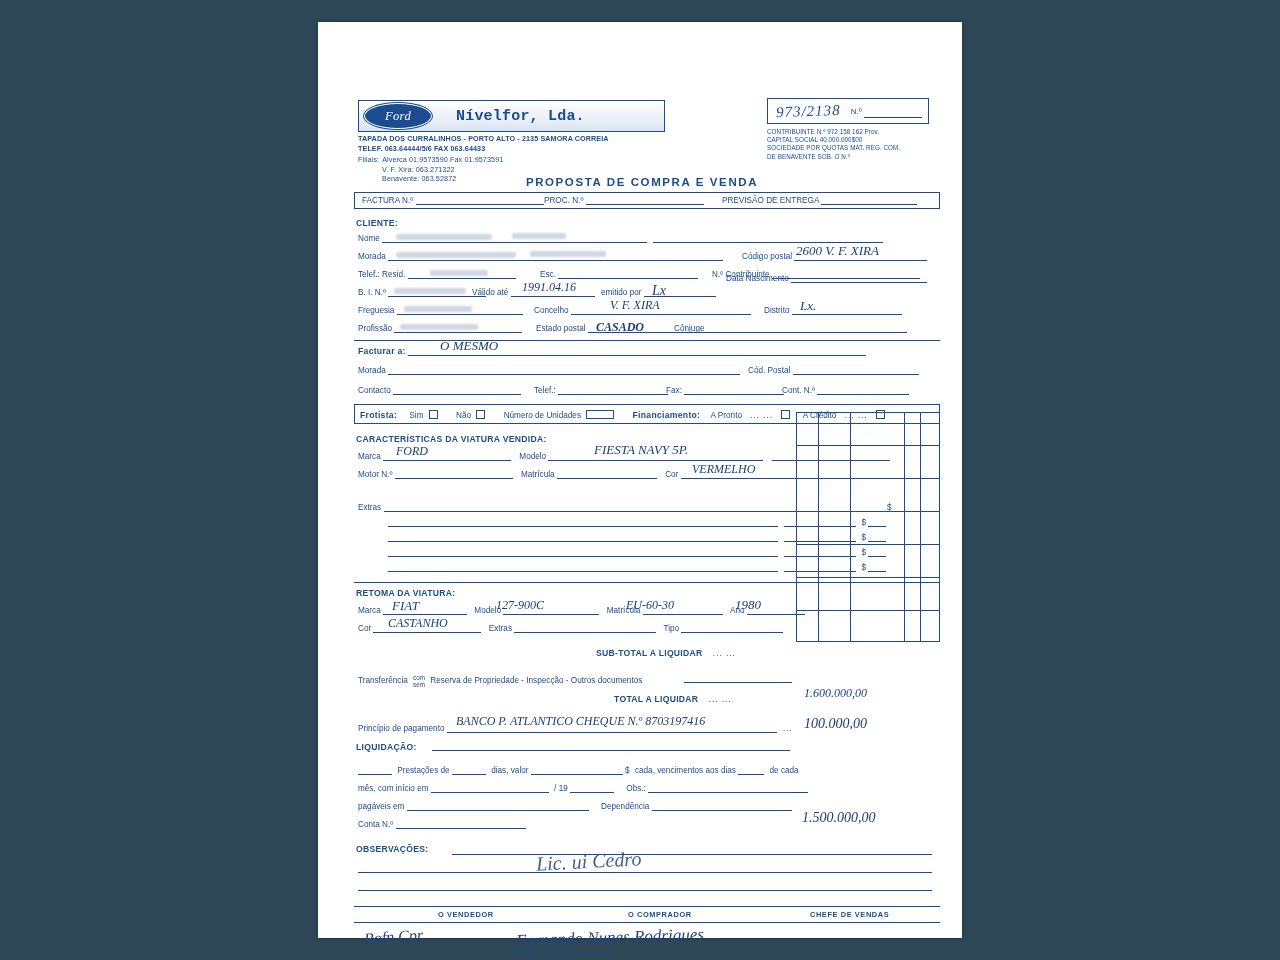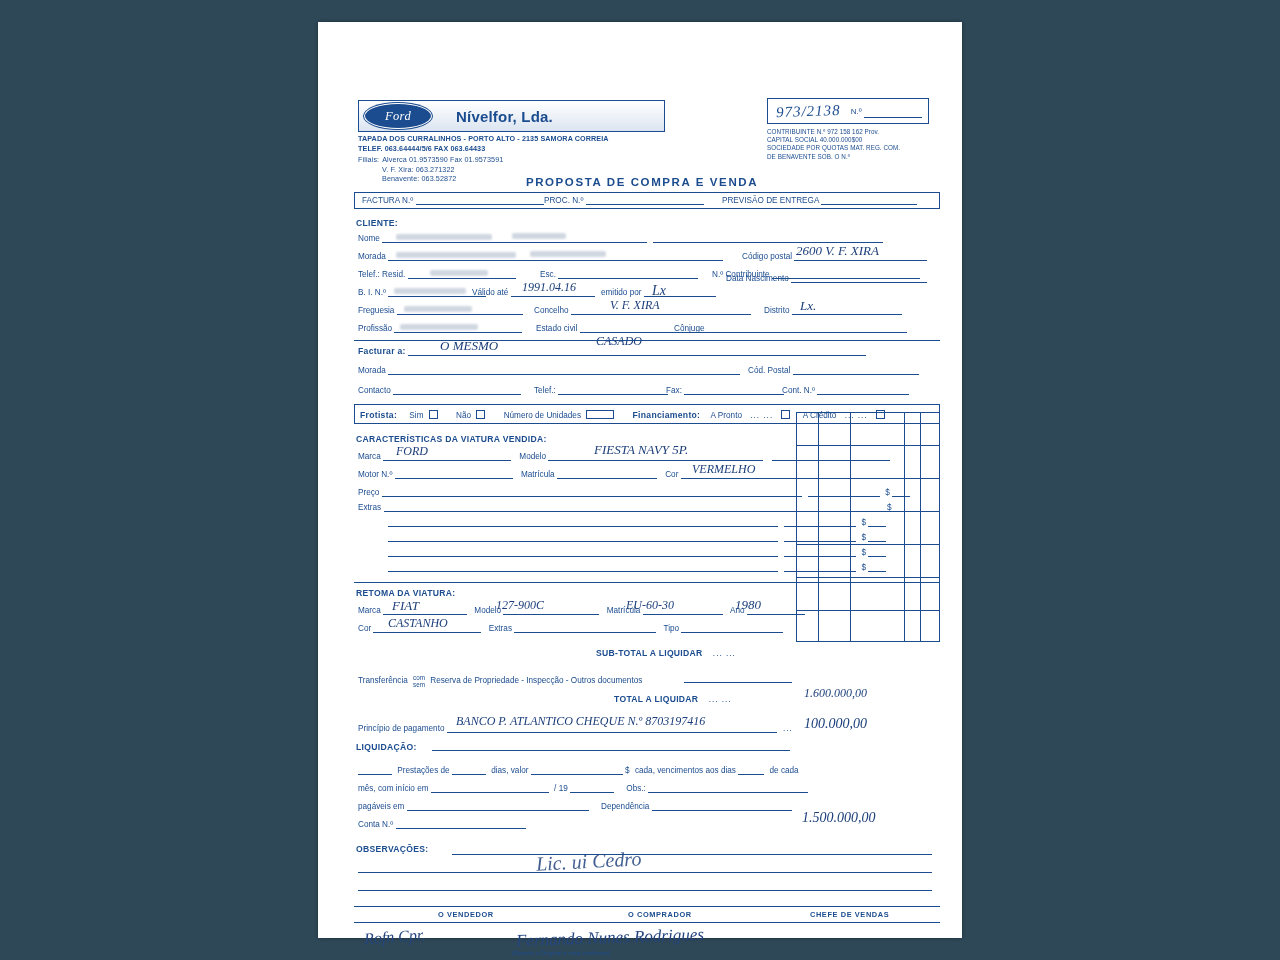--- a/index.html
+++ b/index.html
@@ -37,21 +37,21 @@
     display:flex;align-items:center;justify-content:center;
     border:1.5px solid #fff;
     box-shadow:0 0 0 1px #1b4c8f;
   }
   .ford-oval span{
     color:#fff;font-family:"Liberation Serif", serif;
     font-style:italic;font-size:12.5px;letter-spacing:.4px;
   }
   .firm{
     margin-left:24px;font-size:15px;font-weight:bold;
-    letter-spacing:.2px;color:#1b4c8f;
+    letter-spacing:.2px;color:#1b4c8f;font-family:Liberation Mono, monospace;
   }
   .addr{
     position:absolute;left:14px;top:52px;width:330px;
     font-size:7.2px;line-height:9.6px;letter-spacing:.1px;
   }
   .addr .b{font-weight:bold;}
   .filiais{margin-top:2px;}
   .num-box{
     position:absolute;left:423px;top:16px;width:160px;height:24px;
     border:1px solid #1b4c8f;display:flex;align-items:center;
@@ -230,24 +230,24 @@
       <span class="rule" style="width:110px;"></span>
     </div>
     <div class="hw" style="left:456px;top:216px;font-size:13px;">Lx.</div>
 
     <div class="row" style="left:14px;top:242px;">
       <span class="lbl">Profissão</span>
       <span class="rule" style="width:128px;"></span>
     </div>
     <div class="smudge" style="left:56px;top:242px;width:78px;"></div>
     <div class="row" style="left:192px;top:242px;">
-      <span class="lbl">Estado civil</span>
+      <span class="lbl">Estado postal</span>
       <span class="rule" style="width:128px;"></span>
     </div>
-    <div class="hw" style="left:252px;top:252px;font-size:12px;">CASADO</div>
+    <div class="hw" style="left:252px;top:238px;font-size:12px;font-weight:bold;">CASADO</div>
     <div class="row" style="left:330px;top:242px;">
       <span class="lbl">Cônjuge</span>
       <span class="rule" style="width:200px;"></span>
     </div>
 
     <div class="hline" style="left:10px;top:258px;width:586px;"></div>
     <div class="row" style="left:14px;top:264px;">
       <span class="lbl sect">Facturar a:</span>
       <span class="rule" style="width:458px;"></span>
     </div>
@@ -313,27 +313,20 @@
       <span class="lbl">Motor N.º</span>
       <span class="rule" style="width:118px;"></span>
       <span class="lbl" style="margin-left:6px;">Matrícula</span>
       <span class="rule" style="width:100px;"></span>
       <span class="lbl" style="margin-left:6px;">Cor</span>
       <span class="rule" style="width:130px;"></span>
       <span class="rule" style="width:106px;margin-left:6px;"></span>
     </div>
     <div class="hw" style="left:348px;top:380px;font-size:12px;">VERMELHO</div>
 
-    <div class="row" style="left:14px;top:406px;">
-      <span class="lbl">Preço</span>
-      <span class="rule" style="width:420px;"></span>
-      <span class="rule" style="width:72px;margin-left:4px;"></span>
-      <span class="lbl" style="margin-left:3px;">$</span>
-      <span class="rule" style="width:18px;"></span>
-    </div>
 
     <div class="row" style="left:14px;top:421px;">
       <span class="lbl">Extras</span>
       <span class="rule" style="width:420px;"></span>
       <span class="rule" style="width:72px;margin-left:4px;"></span>
       <span class="lbl" style="margin-left:3px;">$</span>
       <span class="rule" style="width:18px;"></span>
     </div>
     <div class="row" style="left:44px;top:436px;">
       <span class="rule" style="width:390px;"></span>

